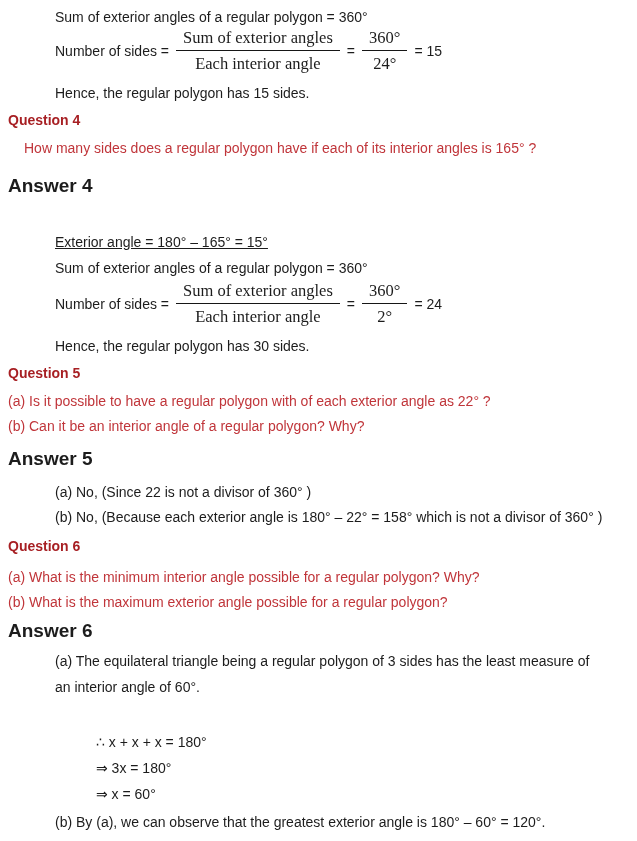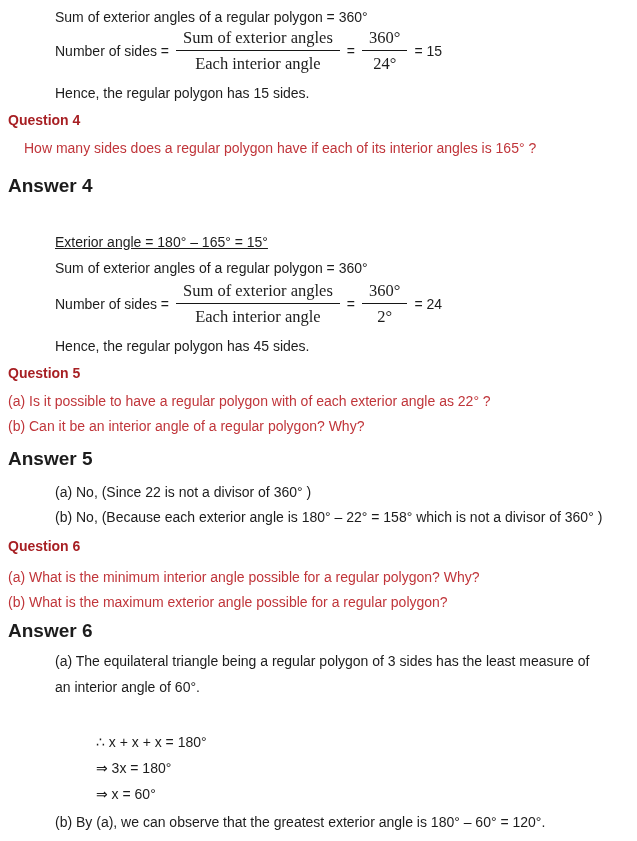--- a/index.html
+++ b/index.html
@@ -90,21 +90,21 @@
       <span class="den">Each interior angle</span>
     </span>
     <span>=</span>
     <span class="frac">
       <span class="num">360°</span>
       <span class="den">2°</span>
     </span>
     <span>= 24</span>
   </div>
 
-  <div class="line" style="left:55px; top:337px;">Hence, the regular polygon has 45 sides.</div>
+  <div class="line" style="left:55px; top:337px;">Hence, the regular polygon has 30 sides.</div>
 
   <div class="line q-heading" style="left:8px; top:364px;">Question 5</div>
   <div class="line q-text" style="left:8px; top:392px;">(a) Is it possible to have a regular polygon with of each exterior angle as 22° ?</div>
   <div class="line q-text" style="left:8px; top:417px;">(b) Can it be an interior angle of a regular polygon? Why?</div>
   <div class="line a-heading" style="left:8px; top:450px;">Answer 5</div>
   <div class="line" style="left:55px; top:483px;">(a) No, (Since 22 is not a divisor of 360° )</div>
   <div class="line" style="left:55px; top:508px;">(b) No, (Because each exterior angle is 180° – 22° = 158° which is not a divisor of 360° )</div>
 
   <div class="line q-heading" style="left:8px; top:537px;">Question 6</div>
   <div class="line q-text" style="left:8px; top:593px;">(b) What is the maximum exterior angle possible for a regular polygon?</div>

